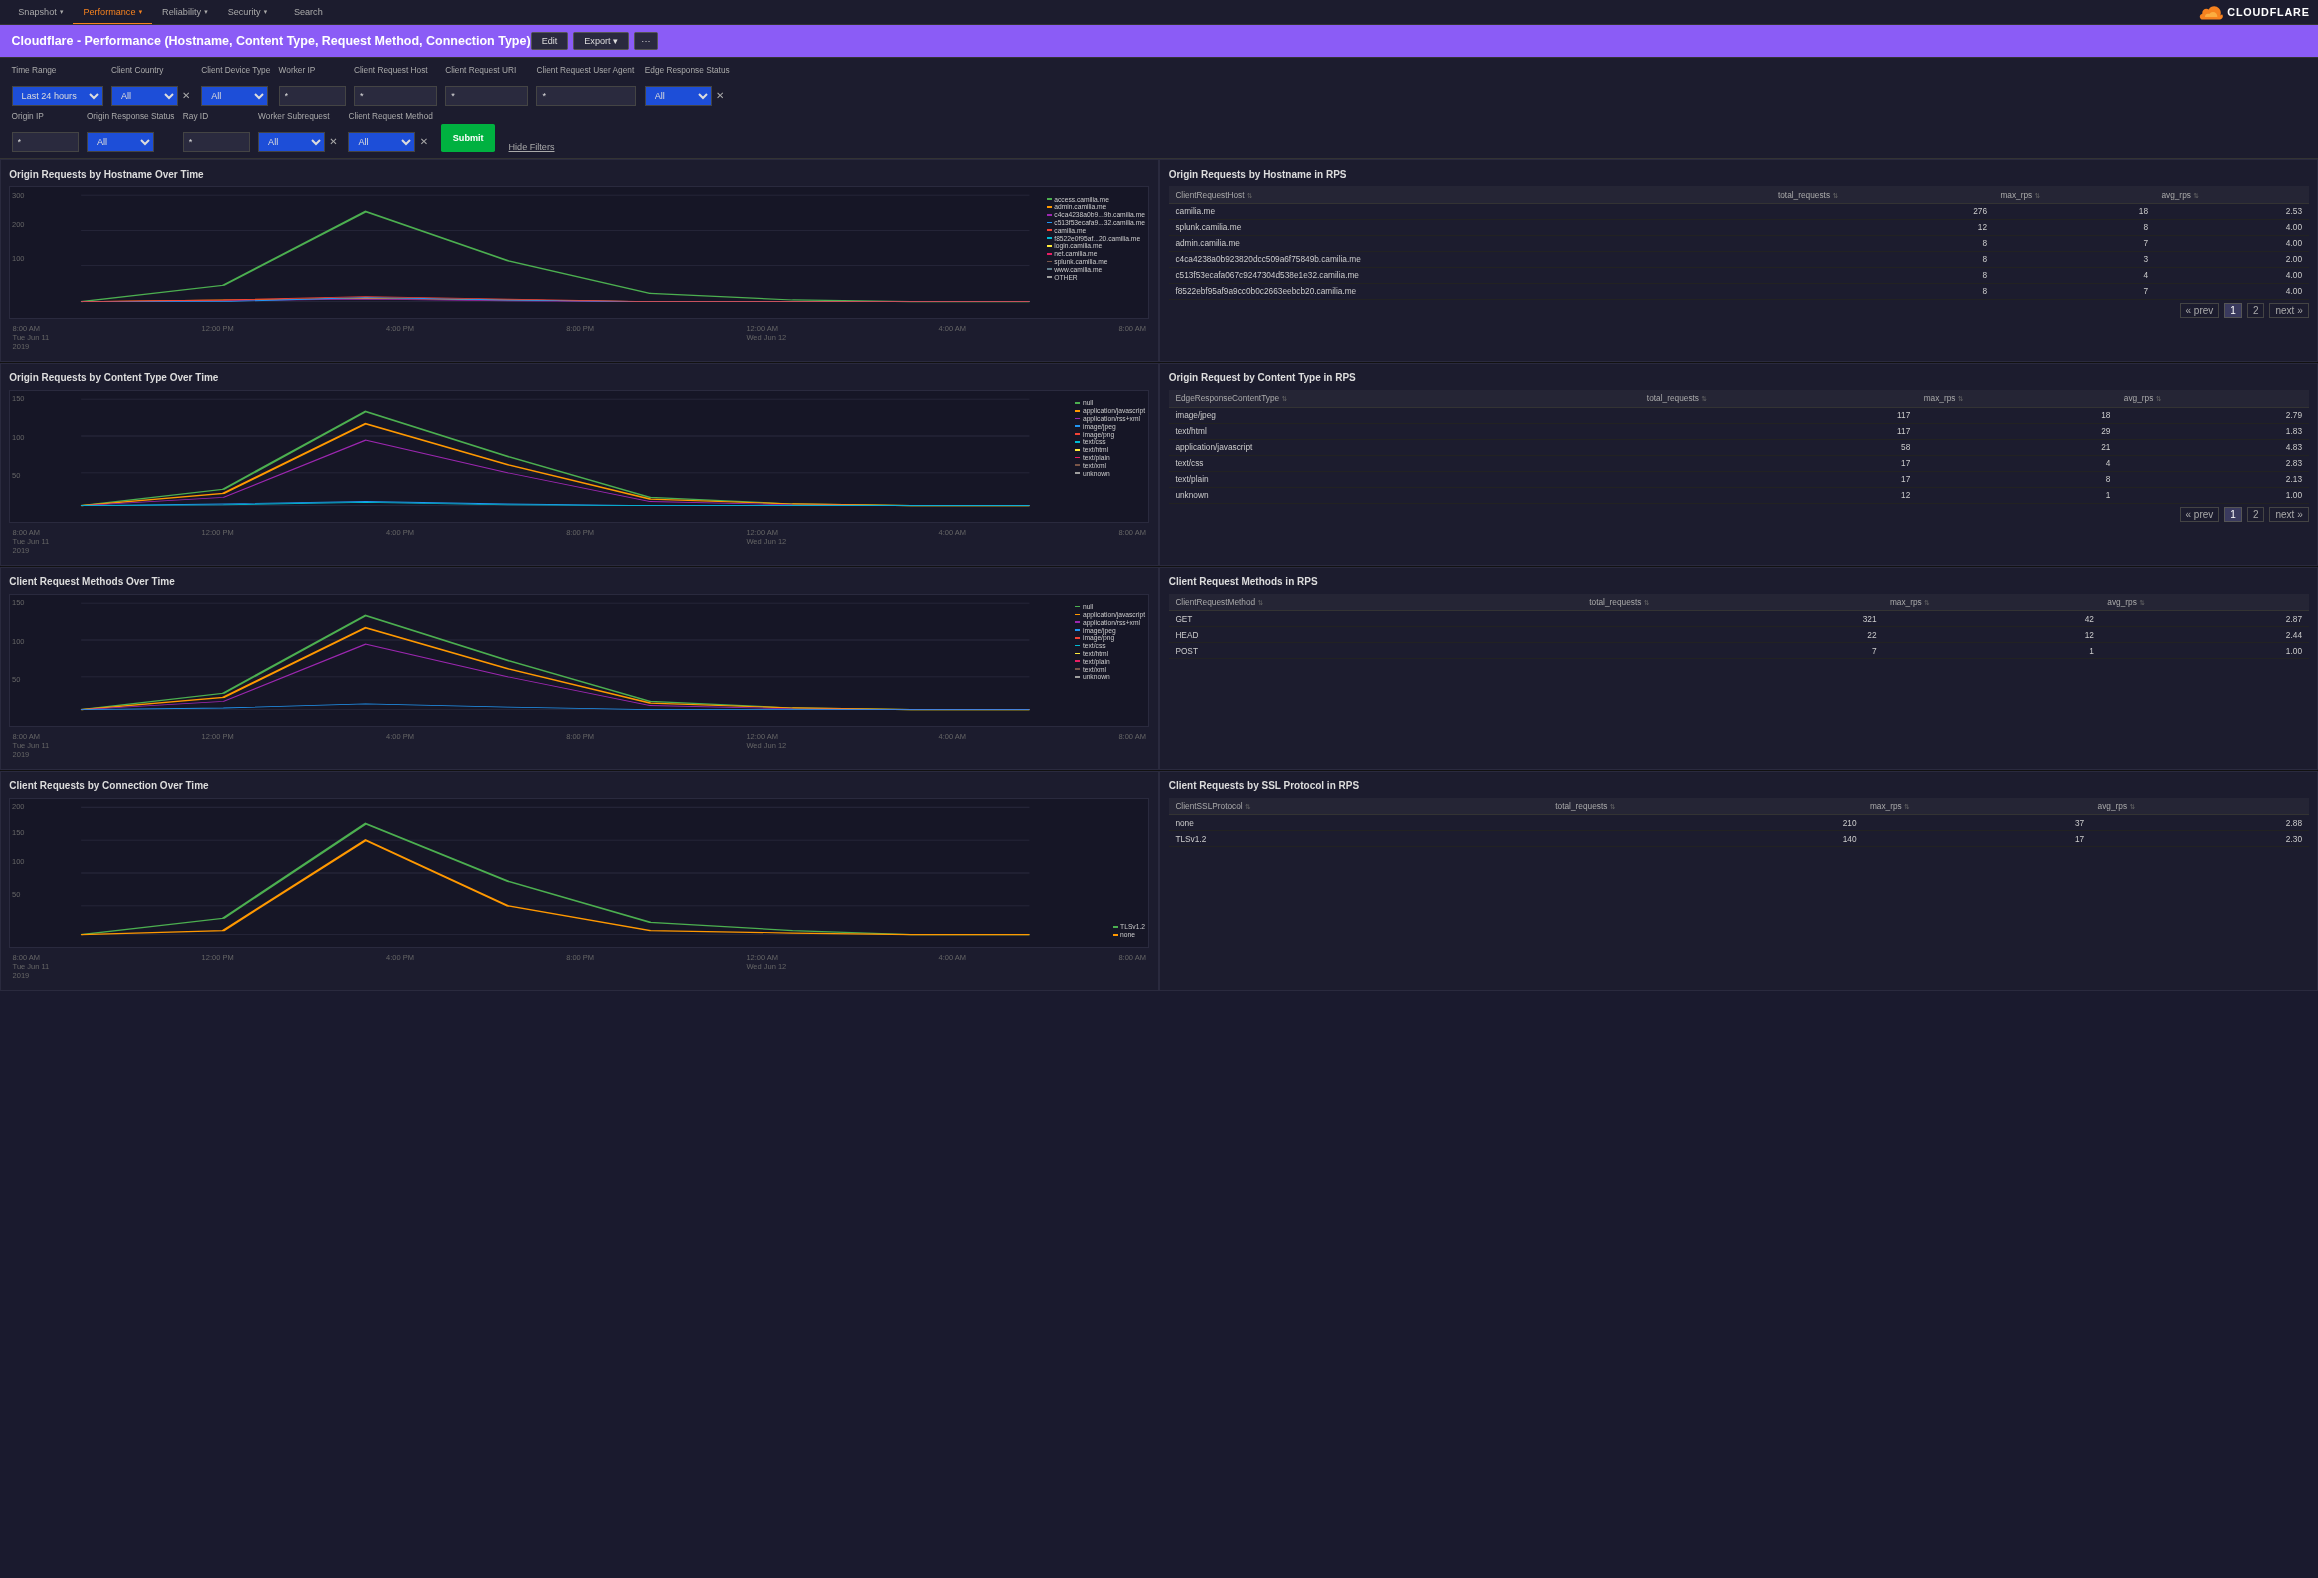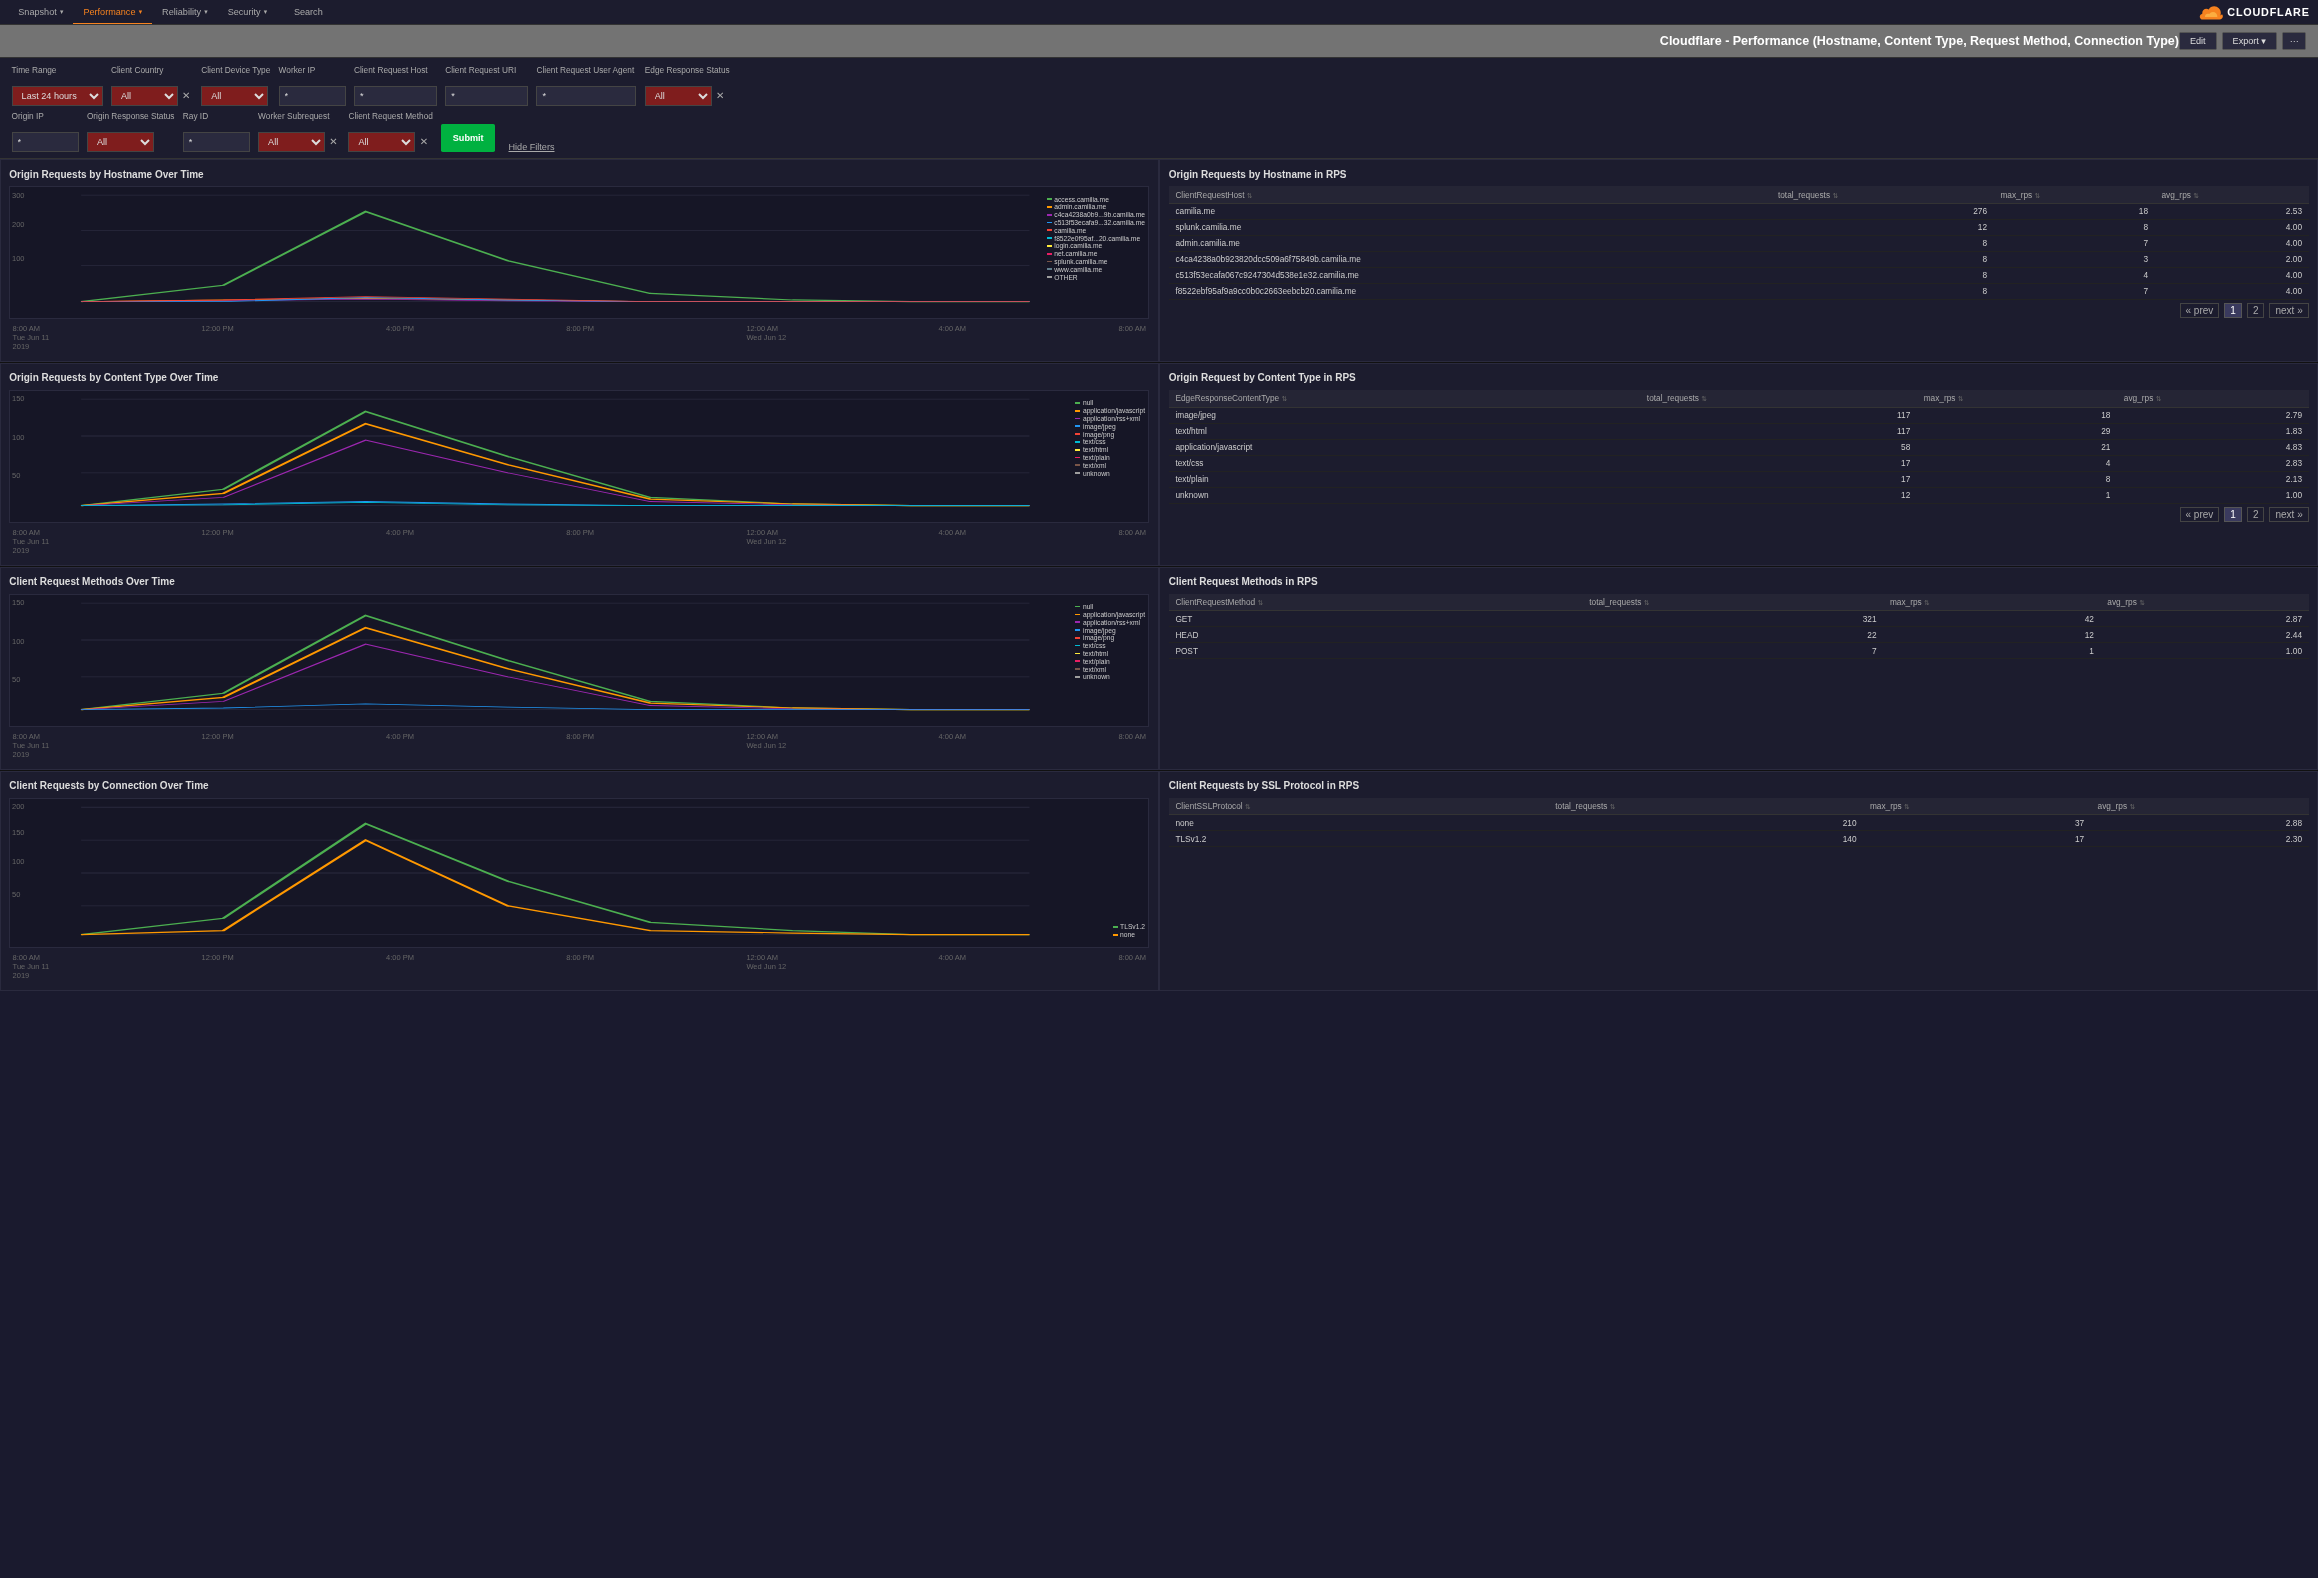--- a/index.html
+++ b/index.html
@@ -7,33 +7,33 @@
     
     
     .nav-bar { display: flex; align-items: center; background: #1c1c2e; border-bottom: 0.8px solid #333; padding: 0 8.3px; height: 25px; }
     .nav-item { padding: 0 10px; height: 100%; display: flex; align-items: center; color: #aaa; cursor: pointer; font-size: 9.1px; position: relative; }
     .nav-item.active { color: #f6821f; border-bottom: 1.7px solid #f6821f; }
     .nav-item .arrow { margin-left: 3.3px; font-size: 6.7px; }
     .nav-search { margin-left: 6.7px; color: #aaa; cursor: pointer; }
     .cloudflare-logo { margin-left: auto; display: flex; align-items: center; }
 
     
-    .page-header { background: #737373; padding: 6.7px 11.6px; border-bottom: 0.8px solid #333; display: flex; justify-content: flex-end; align-items: center; }
+    .page-header { background: #8b5cf6; padding: 6.7px 11.6px; border-bottom: 0.8px solid #333; display: flex; justify-content: flex-start; align-items: center; }
     .page-title { font-size: 12.5px; font-weight: bold; color: #fff; }
     .header-actions { display: flex; gap: 5px; align-items: center; }
     .btn { padding: 3.3px 10px; border: 0.8px solid #555; background: #2a2a3e; color: #ddd; cursor: pointer; border-radius: 1.7px; font-size: 9.1px; }
     .btn-dots { padding: 3.3px 6.7px; }
 
     
     .filters-bar { background: #1c1c2e; padding: 6.7px 11.6px; border-bottom: 0.8px solid #333; }
     .filter-row { display: flex; gap: 8.3px; align-items: flex-end; margin-bottom: 5px; flex-wrap: wrap; }
     .filter-row:last-child { margin-bottom: 0; }
     .filter-group { display: flex; flex-direction: column; gap: 11px; }
     .filter-label { color: #aaa; font-size: 8.3px; }
-    .filter-select { background: #7f1d1d; border: 0.8px solid #444; color: #ddd; padding: 2.5px 5px; font-size: 9.1px; height: 20px; min-width: 67px; }
+    .filter-select { background: #1d4ed8; border: 0.8px solid #444; color: #ddd; padding: 2.5px 5px; font-size: 9.1px; height: 20px; min-width: 67px; }
     .filter-input { background: #2a2a3e; border: 0.8px solid #444; color: #ddd; padding: 2.5px 5px; font-size: 9.1px; height: 20px; width: 75px; }
     .filter-with-clear { display: flex; align-items: center; gap: 1.7px; }
     .clear-btn { background: transparent; border: none; color: #aaa; cursor: pointer; font-size: 10px; padding: 0 2.5px; }
     .submit-btn { background: #00b140; border: none; color: #fff; padding: 3.3px 11.6px; cursor: pointer; font-size: 9.1px; height: 28px; border-radius: 1.7px; font-weight: bold; }
     .hide-filters { color: #aaa; font-size: 9.1px; cursor: pointer; margin-left: 5px; text-decoration: underline; }
 
     
     .panel { background: #1c1c2e; border: 0.8px solid #2a2a3e; padding: 8.3px; }
     .panel-title { font-size: 10px; font-weight: bold; color: #ddd; margin-bottom: 6.7px; }
 

